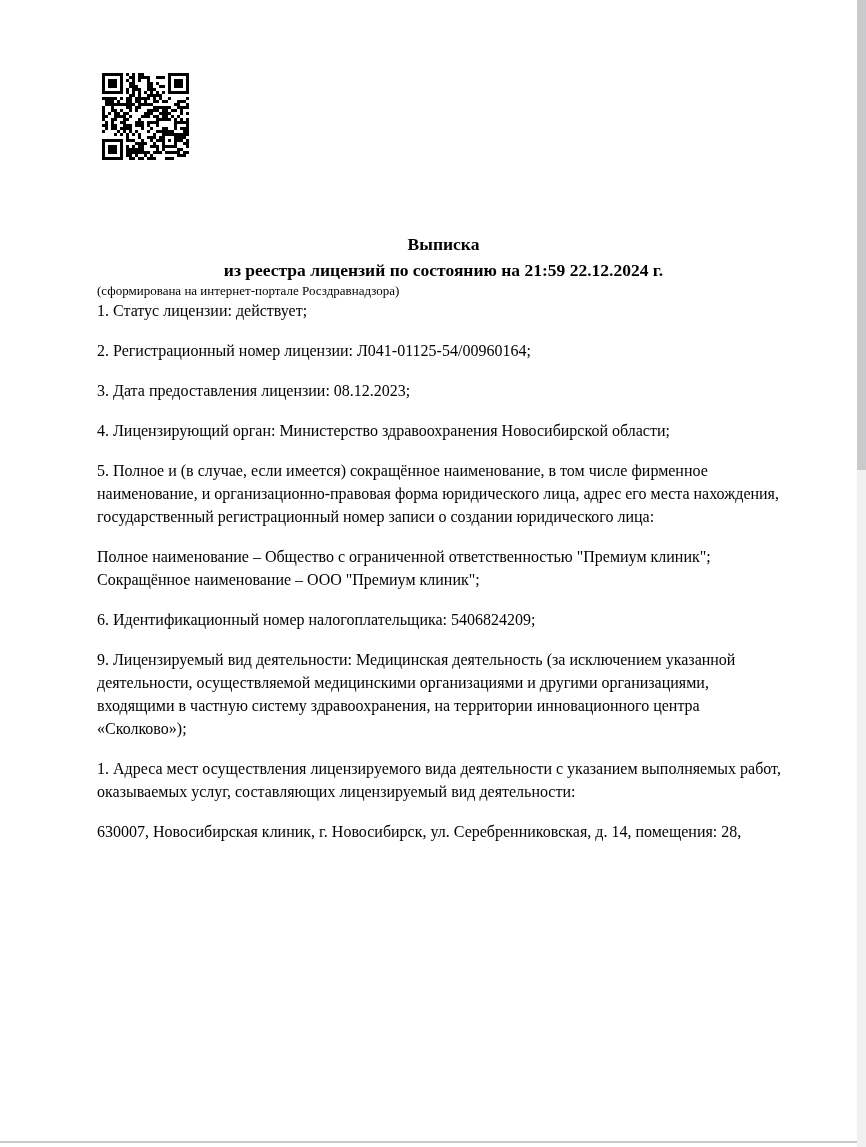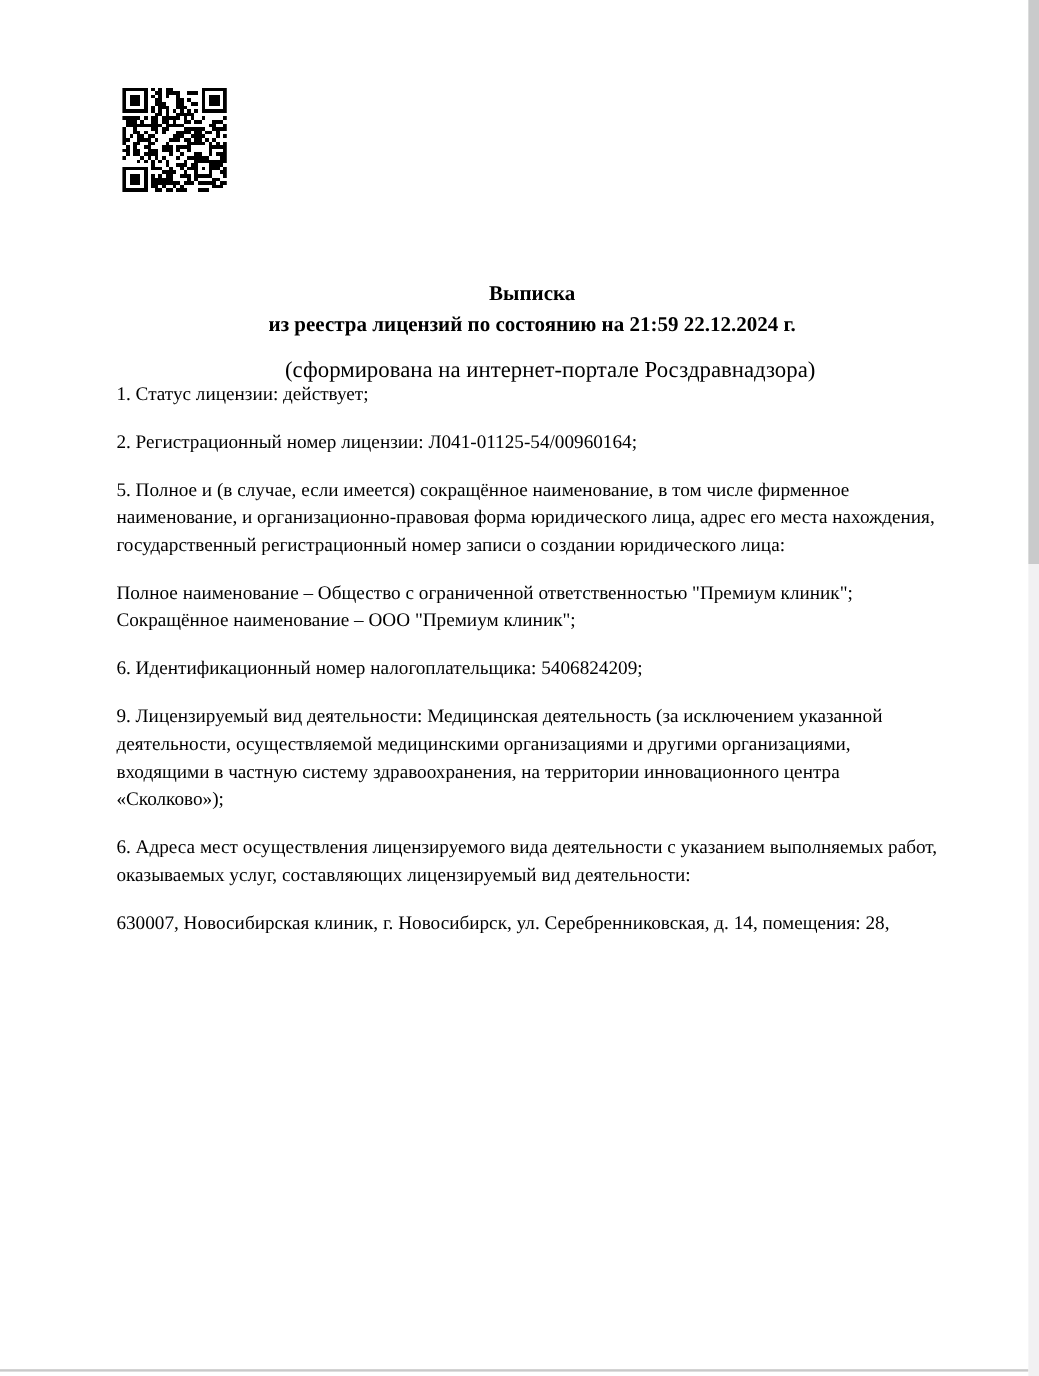--- a/index.html
+++ b/index.html
@@ -13,21 +13,21 @@
   .scrollbar{position:absolute;top:0;right:0;width:9px;height:1147px;background:#f1f1f2;z-index:5;}
   .scrollbar .thumb{width:9px;height:470px;background:#c9cacb;}
   
   .page-edge{position:absolute;left:0;top:1141px;width:857px;height:2px;background:#c9c9c9;}
   
   .qr{position:absolute;left:102px;top:73px;width:87px;height:87px;background:#ffffff;}
   .qr svg{display:block;}
   
   .doc{position:absolute;left:97px;top:0;width:693px;font-size:16px;line-height:23px;}
   .title{margin-top:231px;text-align:center;font-weight:bold;font-size:17.5px;line-height:26px;}
-  .note{margin-top:18px;margin-right:-30px;text-align:center;font-size:19px;line-height:16px;}
+  .note{margin-right:-30px;text-align:left;font-size:13px;line-height:16px;}
   .bodytext{}
   .bodytext p{margin:0 0 17px 0;}
   .block{margin:0 0 17px 0;}
   .block div{margin:0;font-family:Liberation Serif, serif;}
 </style>
 </head>
 <body>
 
 <div class="viewport">
 
@@ -42,30 +42,32 @@
     <div class="title">
       <div>Выписка</div>
       <div>из реестра лицензий по состоянию на 21:59 22.12.2024 г.</div>
     </div>
 
     <div class="note">(сформирована на интернет-портале Росздравнадзора)</div>
 
     <div class="bodytext">
       <p>1. Статус лицензии: действует;</p>
       <p>2. Регистрационный номер лицензии: Л041-01125-54/00960164;</p>
+      <p>3. Дата предоставления лицензии: 08.12.2023;</p>
+      <p>4. Лицензирующий орган: Министерство здравоохранения Новосибирской области;</p>
       <p>5. Полное и (в случае, если имеется) сокращённое наименование, в том числе фирменное наименование, и организационно-правовая форма юридического лица, адрес его места нахождения, государственный регистрационный номер записи о создании юридического лица:</p>
 
       <div class="block">
         <div>Полное наименование – Общество с ограниченной ответственностью "Премиум клиник";</div>
         <div>Сокращённое наименование – ООО "Премиум клиник";</div>
       </div>
 
       <p>6. Идентификационный номер налогоплательщика: 5406824209;</p>
       <p>9. Лицензируемый вид деятельности: Медицинская деятельность (за исключением указанной деятельности, осуществляемой медицинскими организациями и другими организациями, входящими в частную систему здравоохранения, на территории инновационного центра «Сколково»);</p>
-      <p>6. Адреса мест осуществления лицензируемого вида деятельности с указанием выполняемых работ, оказываемых услуг, составляющих лицензируемый вид деятельности:</p>
+      <p>1. Адреса мест осуществления лицензируемого вида деятельности с указанием выполняемых работ, оказываемых услуг, составляющих лицензируемый вид деятельности:</p>
       <p>630007, Новосибирская клиник, г. Новосибирск, ул. Серебренниковская, д. 14, помещения: 28,</p>
     </div>
 
   </div>
 
   <div class="page-edge"></div>
 
   <div class="scrollbar">
     <div class="thumb"></div>
   </div>

